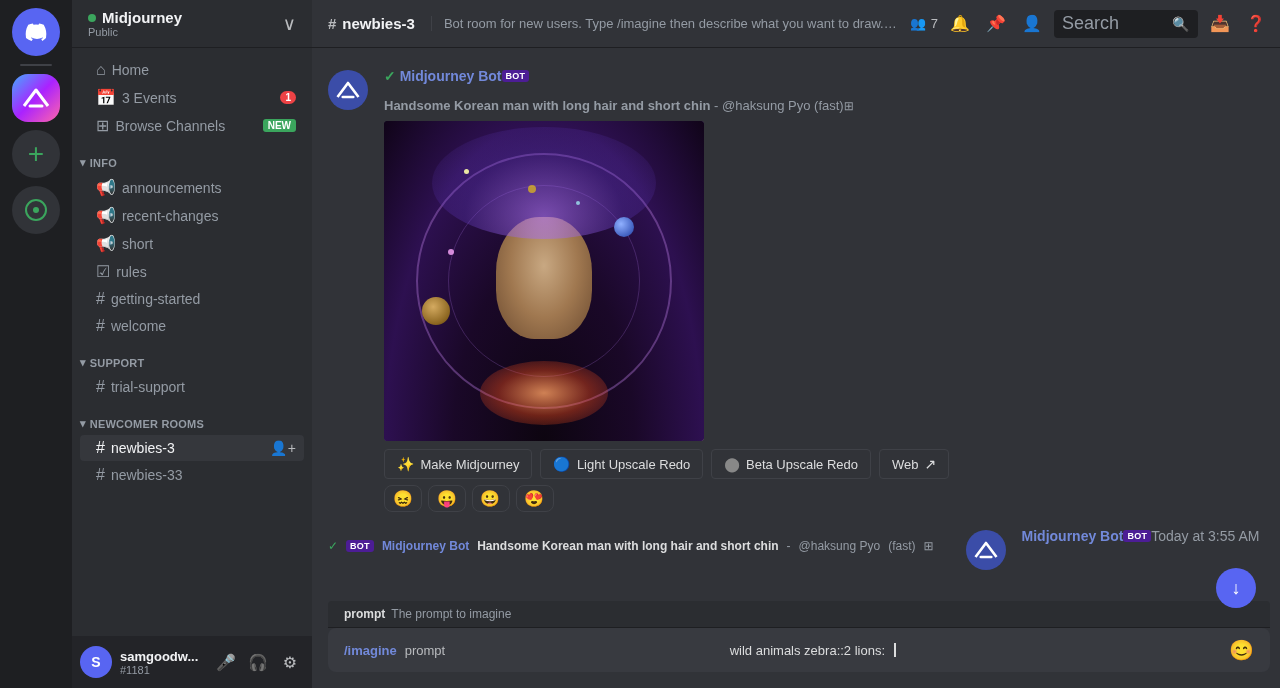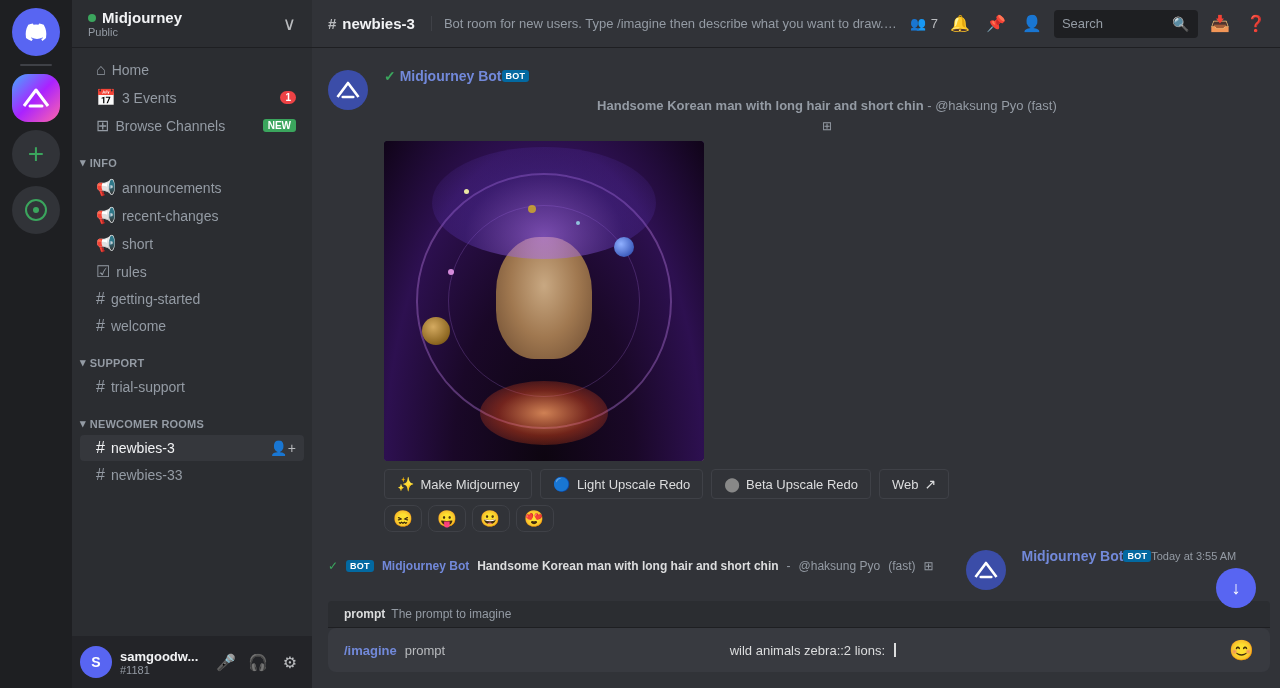--- a/index.html
+++ b/index.html
@@ -223,21 +223,21 @@
       display: flex;
       align-items: center;
       background: #1e1f22;
       border-radius: 4px;
       padding: 0 8px;
       width: 144px;
       height: 28px;
       gap: 6px;
       cursor: text;
     }
-    .search-box-text { color: #949ba4; font-size: 13px; flex: 1; }
+    .search-box-text { color: #949ba4; font-size: 18px; flex: 1; }
     .search-icon { color: #949ba4; font-size: 14px; }
 
     
     .messages-area {
       flex: 1;
       overflow-y: auto;
       padding: 16px 0;
     }
     .messages-area::-webkit-scrollbar { width: 8px; }
     .messages-area::-webkit-scrollbar-thumb { background: #1a1b1e; border-radius: 4px; }
@@ -260,30 +260,30 @@
     .avatar.midjourney { background: #3b4da8; }
     .message-content { flex: 1; }
     .message-header {
       display: flex;
       align-items: center;
       margin-bottom: 4px;
     }
     .msg-author { font-weight: 600; font-size: 14px; color: #f2f3f5; }
     .msg-author.bot-name { color: #7289da; }
     .bot-badge {
-      background: #0369a1;
+      background: #4c1d95;
       color: white;
       font-size: 9px;
       font-weight: 700;
       padding: 1px 4px;
       border-radius: 3px;
       letter-spacing: 0.03em;
       text-align: right;
     }
-    .msg-timestamp { color: #949ba4; font-size: 11px; }
+    .msg-timestamp { color: #949ba4; font-size: 14px; }
     .msg-text { color: #dcddde; font-size: 14px; line-height: 1.4; }
     .msg-text strong { font-weight: 600; color: #f2f3f5; }
     .msg-text .mention { color: #dee0fc; background: rgba(88,101,242,0.3); border-radius: 3px; padding: 0 2px; }
     .msg-text .waiting { color: #949ba4; font-style: italic; }
 
     
     .msg-image {
       margin-top: 8px;
       border-radius: 4px;
       overflow: hidden;
@@ -343,25 +343,23 @@
       border-radius: 8px;
       padding: 3px 8px;
       cursor: pointer;
       font-size: 16px;
     }
 
     
     .inline-info {
       display: flex;
       align-items: center;
-      gap: 6px;
       font-size: 13px;
       color: #949ba4;
       margin-top: 14px;
-      flex-direction: column;
     }
 
     
     .scroll-bottom {
       position: absolute;
       right: 24px;
       bottom: 72px;
       width: 40px; height: 40px;
       background: #5865f2;
       border-radius: 50%;

